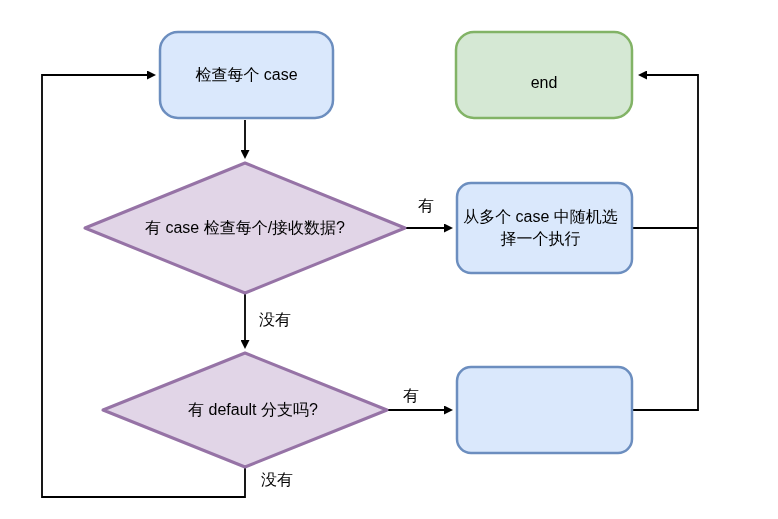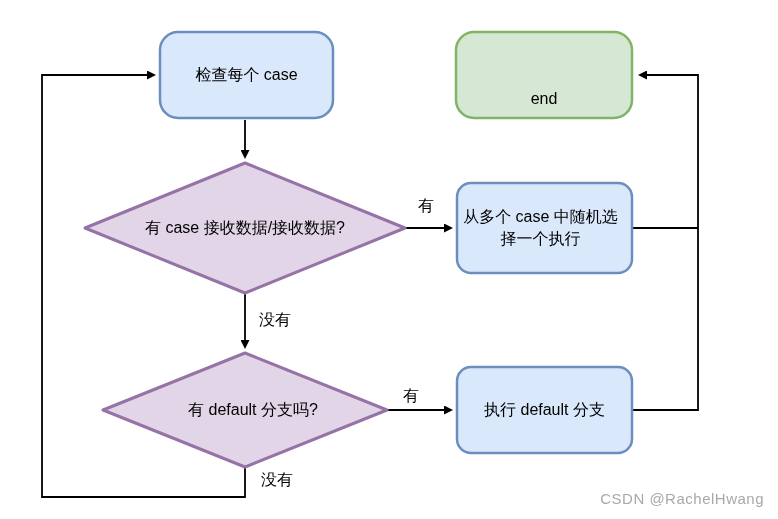--- a/index.html
+++ b/index.html
@@ -81,33 +81,31 @@
 
     <rect x="457" y="183" width="175" height="90" rx="14" ry="14" stroke-width="2.5" fill="#dae8fc" stroke="#6c8ebf"></rect>
 
     <polygon points="245,353 387,410 245,467 103,410" stroke-width="3" stroke-linejoin="round" fill="#e1d5e7" stroke="#9673a6"></polygon>
 
     <rect x="457" y="367" width="175" height="86" rx="14" ry="14" stroke-width="2.5" fill="#dae8fc" stroke="#6c8ebf"></rect>
   </svg>
 
   <div class="node-label" style="left:160px; top:32px; width:173px; height:86px;">检查每个 case</div>
 
-  <div class="node-label" style="left:456px; top:48px; width:176px; height:102px;">end</div>
+  <div class="node-label" style="left:456px; top:32px; width:176px; height:102px;">end</div>
 
-  <div class="node-label" style="left:95px; top:163px; width:300px; height:130px;">有 case 接收数据/接收数据?</div>
+  <div class="node-label" style="left:95px; top:163px; width:300px; height:130px;">有 case 检查每个/接收数据?</div>
 
   <div class="node-label" style="left:459px; top:183px; width:163px; height:90px;">从多个 case 中随机选择一个执行</div>
 
   <div class="node-label" style="left:118px; top:353px; width:270px; height:114px;">有 default 分支吗?</div>
 
-  <div class="node-label" style="left:463px; top:367px; width:163px; height:86px;">执行 default 分支</div>
 
   <div class="edge-label" style="left:417px; top:197px;">有</div>
 
   <div class="edge-label" style="left:258px; top:311px;">没有</div>
 
   <div class="edge-label" style="left:402px; top:387px;">有</div>
 
   <div class="edge-label" style="left:260px; top:471px;">没有</div>
 
-  <div class="watermark">CSDN @RachelHwang</div>
 
 </div>
 
 </body></html>

